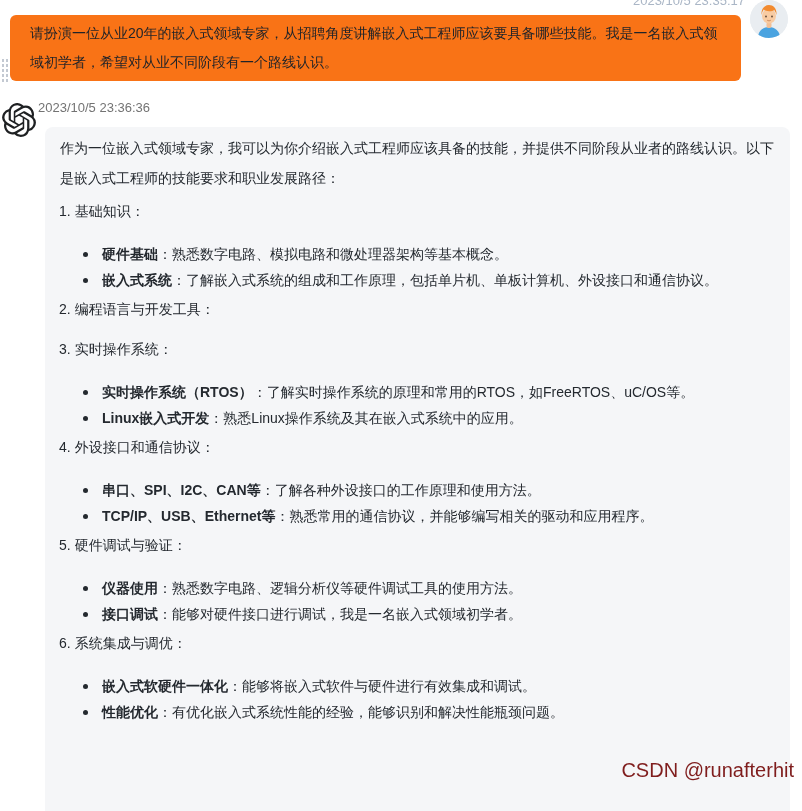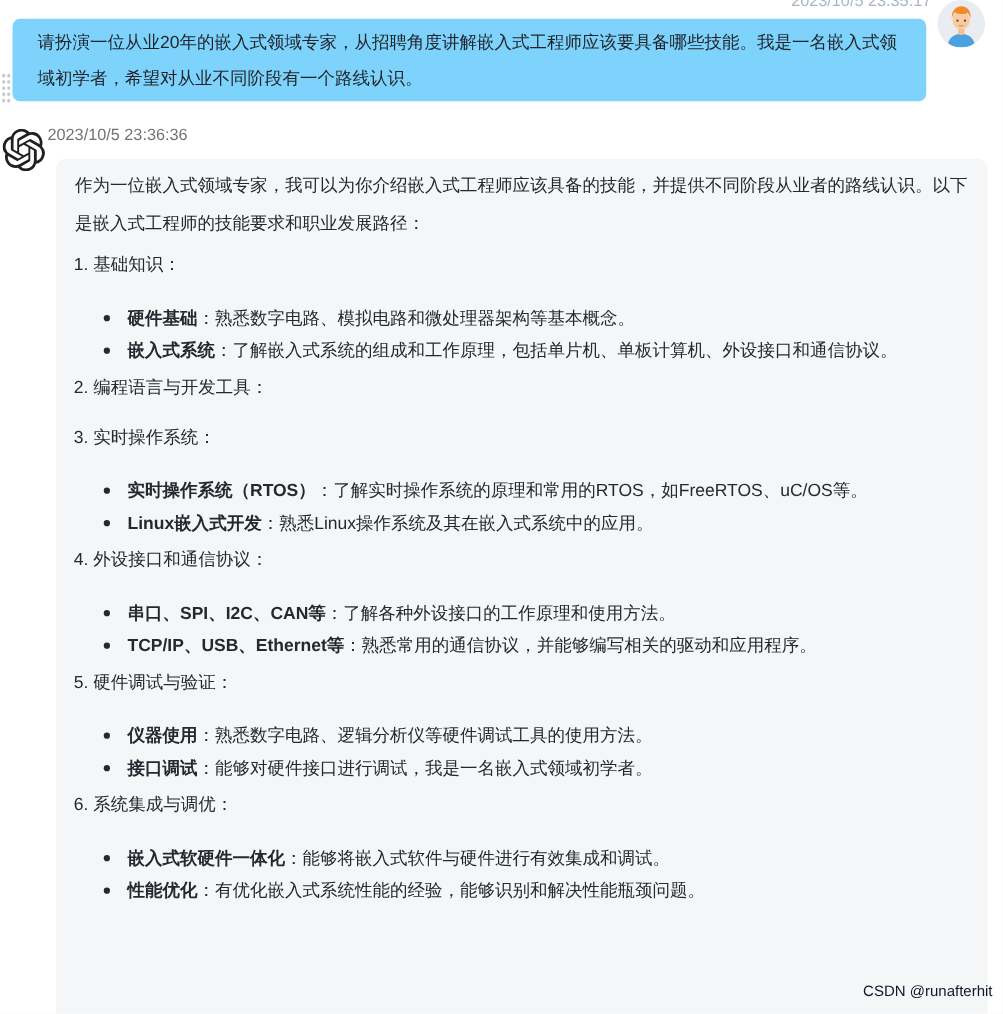--- a/index.html
+++ b/index.html
@@ -13,21 +13,21 @@
   .user-timestamp{
     position:absolute;top:-7px;right:57px;
     font-size:13px;color:#aab6c6;white-space:nowrap;
   }
   .avatar{
     position:absolute;top:0;right:14px;width:38px;height:38px;
     border-radius:50%;overflow:hidden;background:#e9edf1;
   }
   .user-bubble{
     position:absolute;left:10px;top:15px;width:691px;
-    background:#7dd3fc;border-radius:6px;
+    background:#f97316;border-radius:6px;
     padding:4px 20px;
     font-size:14px;line-height:29px;color:#1f2329;
   }
   .drag-handle{
     position:absolute;left:1px;top:58px;width:8px;height:26px;
     background-image:radial-gradient(#c3c9d2 1px, transparent 1.4px);
     background-size:4px 5px;cursor:grab;
   }
   
   .gpt-logo{position:absolute;left:2px;top:103px;width:34px;height:34px;color:#1f2123;}
@@ -49,22 +49,22 @@
   .sec-title .num{display:inline-block;margin-right:4px;}
   .sec ul{list-style:none;margin:17px 0 6px;padding:0 0 0 24px;}
   .sec ul li{position:relative;line-height:26px;padding-left:19px;}
   .sec ul li .dot{
     position:absolute;left:0;top:11px;width:5px;height:5px;border-radius:50%;
     background:#24292f;
   }
   .term{font-weight:bold;}
   
   .watermark{
-    position:absolute;right:8px;top:786px;
-    font-size:12px;color:#0f172a;white-space:nowrap;
+    position:absolute;right:8px;top:759px;
+    font-size:20px;color:#7f1d1d;white-space:nowrap;
   }
 </style>
 </head>
 <body>
 
 <div class="user-timestamp">2023/10/5 23:35:17</div>
 
 <div class="avatar">
   <span>
     <svg width="38" height="38" viewBox="0 0 38 38" aria-hidden="true">

